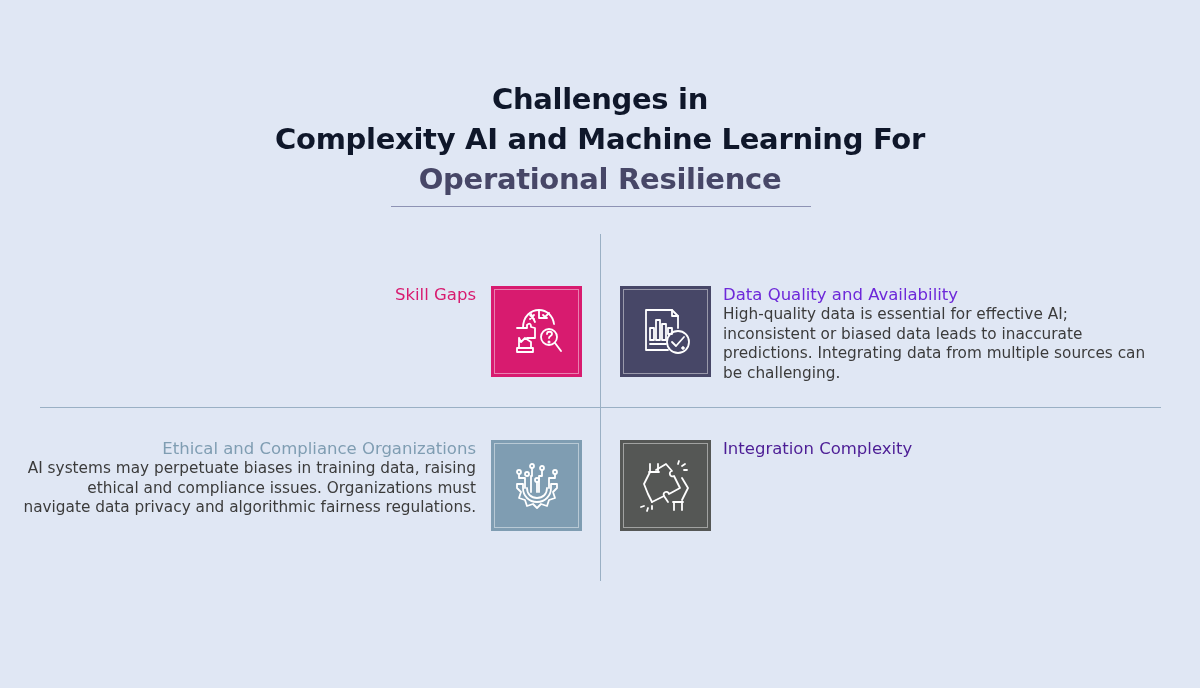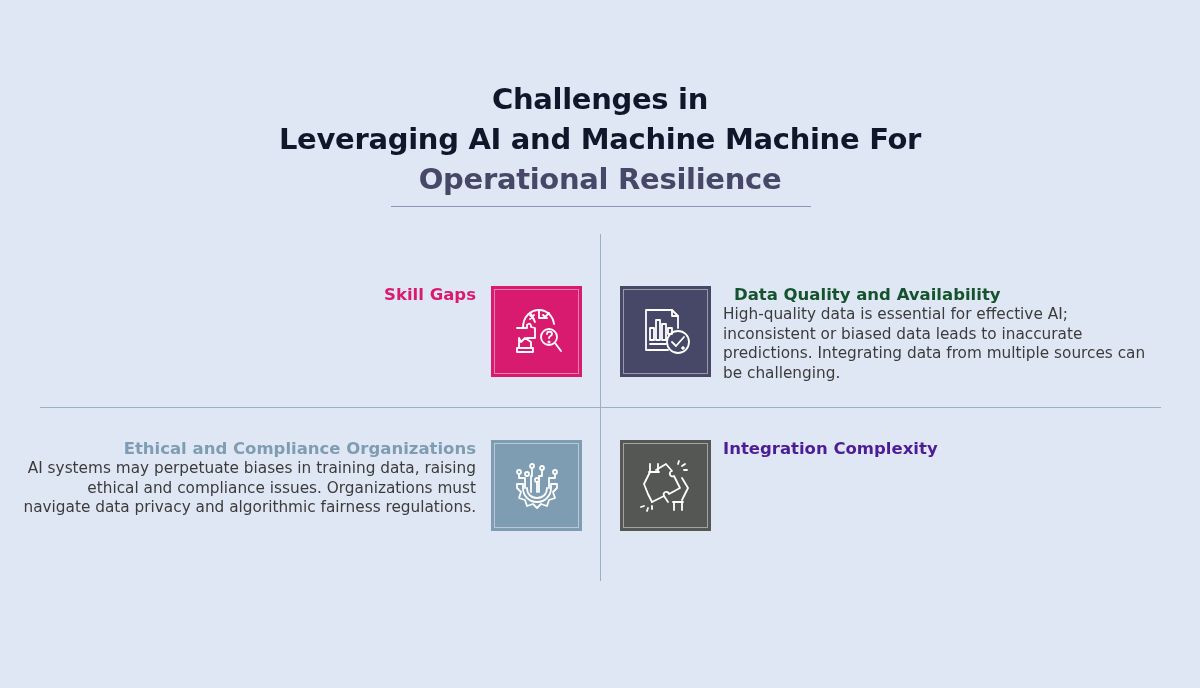--- a/index.html
+++ b/index.html
@@ -67,34 +67,34 @@
       border: 1px solid rgba(255,255,255,0.45);
     }
     .icon-box svg { width: 56px; height: 56px; }
     .text-block {
       position: absolute;
       font-size: 15.3px;
       line-height: 19.5px;
       color: #3b3b3b;
     }
     .text-block .heading {
-      font-weight: bold;
+      font-weight: normal;
       font-size: 16.5px;
       line-height: 20px;
       display: block;
     }
     .text-block .body { display: block; }
     .right-align { text-align: right; }
   </style>
 </head>
 <body>
 
 <div class="title">
   <span class="pink">Challenges in</span>
-  <span class="pink">Leveraging AI and Machine Machine For</span>
+  <span class="pink">Complexity AI and Machine Learning For</span>
   <span class="navy">Operational Resilience</span>
 </div>
 <div class="title-rule"></div>
 
 <div class="vline"></div>
 <div class="hline"></div>
 
 <div class="text-block right-align" style="right:724px; top:285px; width:440px;">
   <span class="heading" style="color:#d81b6f;">Skill Gaps</span>
 </div>
@@ -122,21 +122,21 @@
     <rect x="12" y="24" width="4" height="12"></rect>
     <rect x="18" y="16" width="4" height="20"></rect>
     <rect x="24" y="20" width="4" height="16"></rect>
     <rect x="30" y="24" width="4" height="6"></rect>
     <circle cx="40" cy="38" r="11"></circle>
     <path d="M34 38 l4 4 l8 -9"></path>
     <path d="M44 44 l2 0 M45 43 l0 2"></path>
   </svg>
 </div>
 <div class="text-block" style="left:723px; top:285px; width:440px;">
-  <span class="heading" style="color:#14532d;margin-left:11px;">Data Quality and Availability</span>
+  <span class="heading" style="color:#6d28d9;">Data Quality and Availability</span>
   <span class="body">High-quality data is essential for effective AI; inconsistent or biased data leads to inaccurate predictions. Integrating data from multiple sources can be challenging.</span>
 </div>
 
 <div class="text-block right-align" style="right:724px; top:439px; width:460px;">
   <span class="heading" style="color:#7f9db2;">Ethical and Compliance Organizations</span>
   <span class="body">AI systems may perpetuate biases in training data, raising ethical and compliance issues. Organizations must navigate data privacy and algorithmic fairness regulations.</span>
 </div>
 <div class="icon-box" style="left:491px; top:440px; background:#7f9db2;">
   <svg viewBox="0 0 56 56" fill="none" stroke="#fff" stroke-width="1.8" stroke-linecap="round" stroke-linejoin="round">
     <path d="M8 30 L8 26 L14 26 L14 30 C14 38 20 44 28 44 C36 44 42 38 42 30 L42 26 L48 26 L48 30 L44 34 L46 40 L40 42 L38 48 L32 46 L28 50 L24 46 L18 48 L16 42 L10 40 L12 34 Z"></path>

